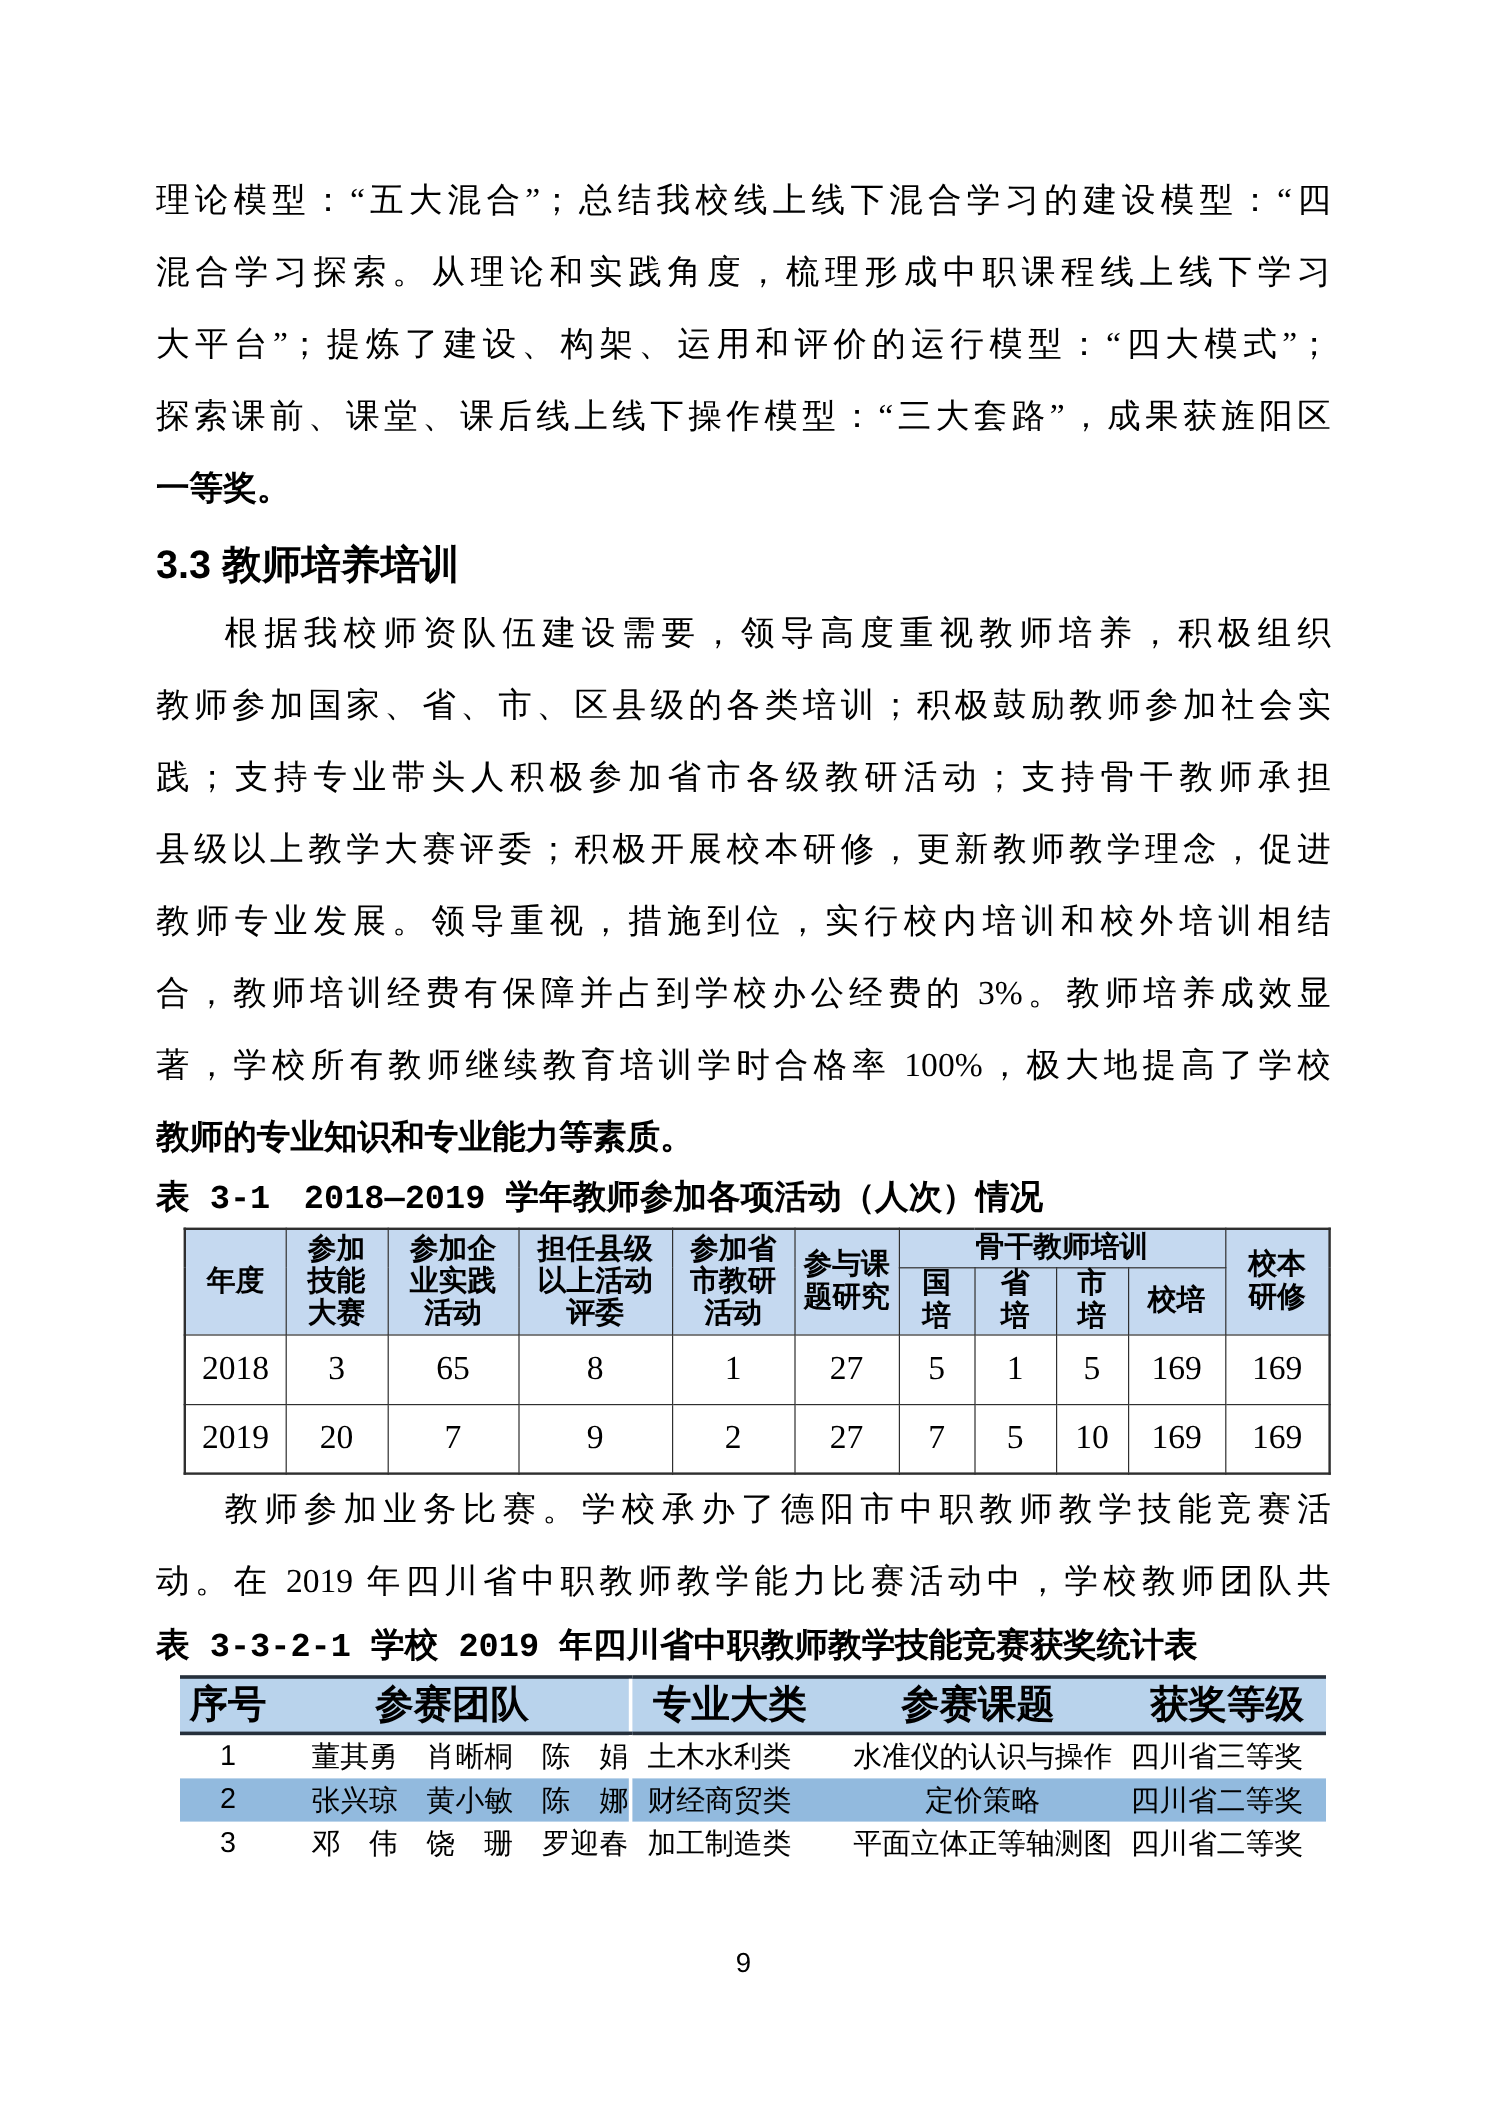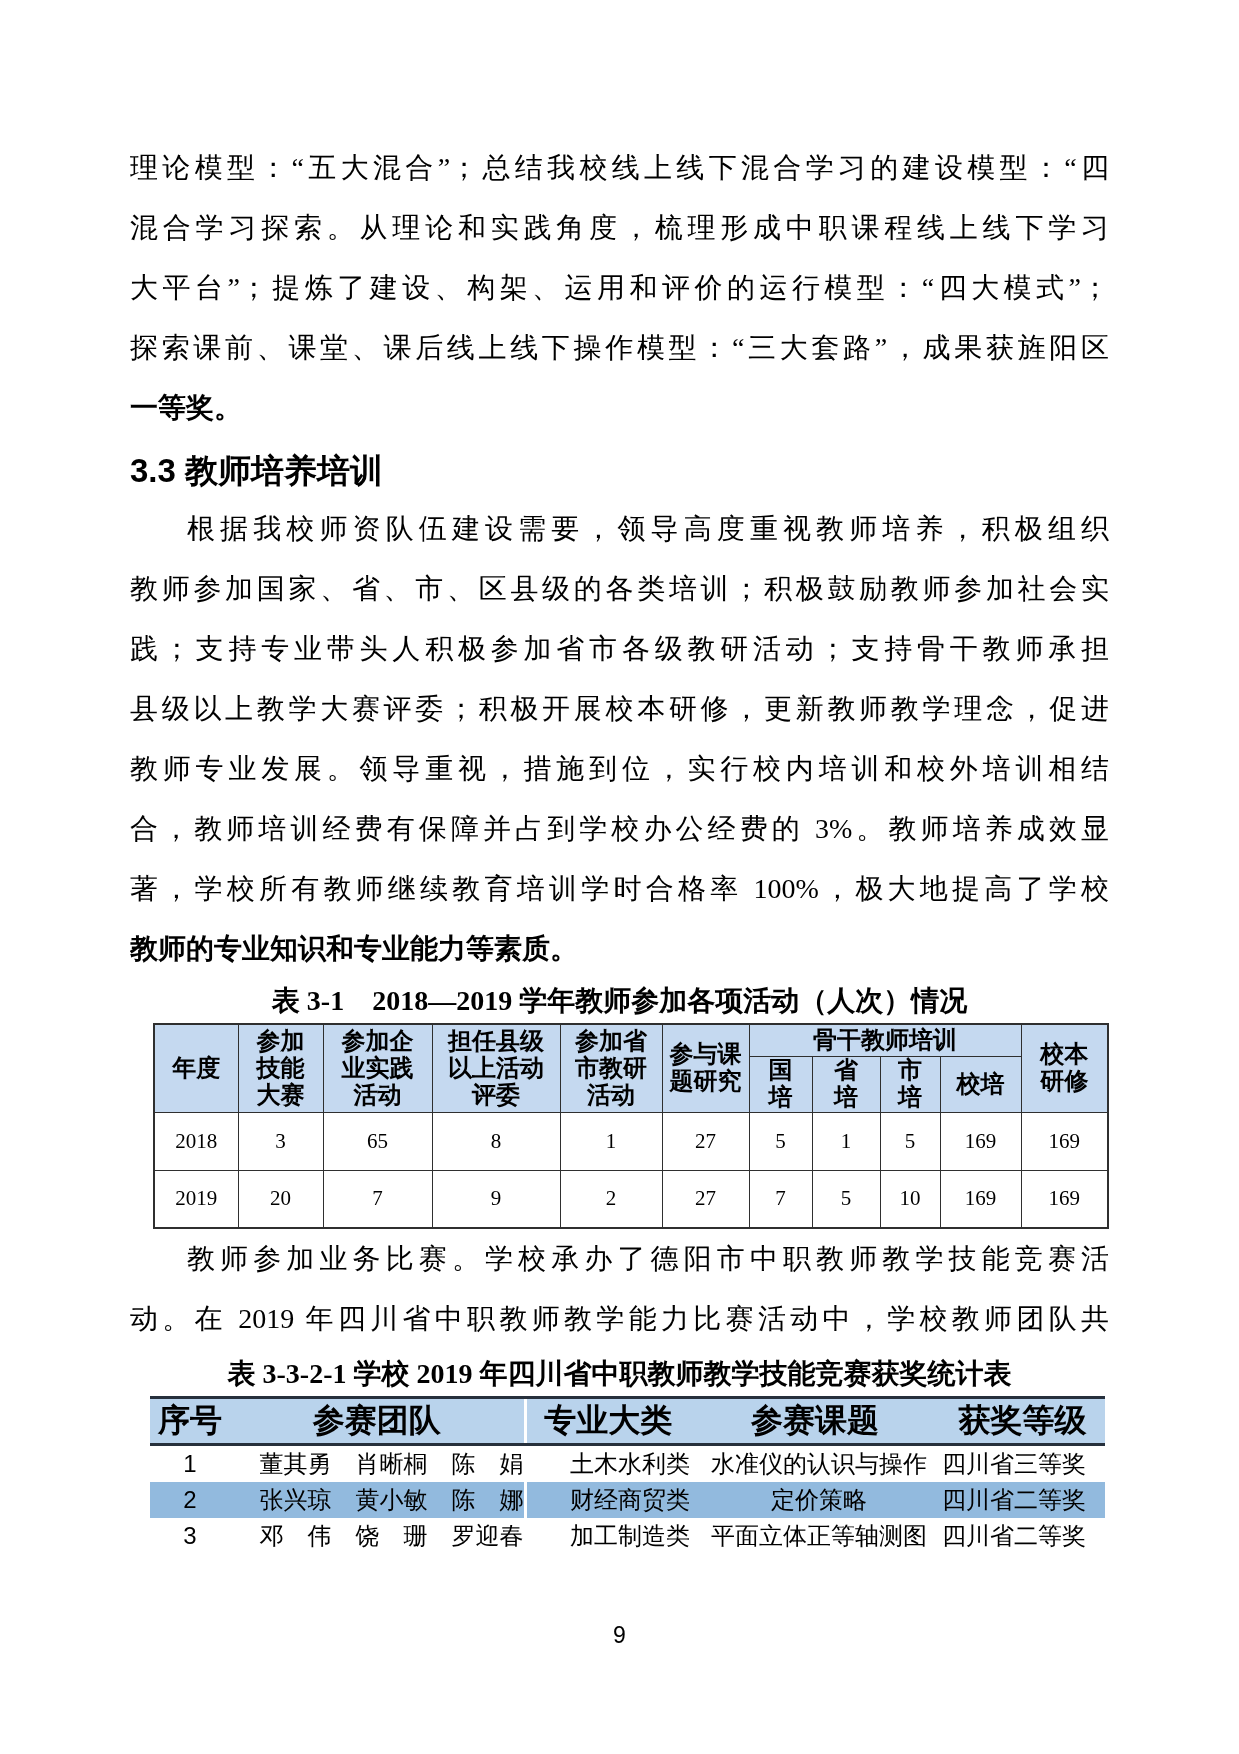--- a/index.html
+++ b/index.html
@@ -19,62 +19,62 @@
   .para .line.lastline{text-align-last:left;font-weight:bold;}
   .para .line.indent{text-indent:57px;}
 
   .section-heading{
     font-family:"Liberation Sans","DejaVu Sans",sans-serif;
     font-weight:bold;font-size:33px;line-height:48px;height:48px;
     margin:9px 0 4px 0;
   }
 
   .table-title{
-    font-family:Liberation Serif, serif;
+    font-family:Liberation Mono, monospace;
     font-weight:bold;font-size:28px;line-height:44px;height:44px;
-    text-align:center;margin:0;
+    text-align:left;margin:0;
   }
   .table-title.t2{margin-top:3px;}
 
   
   table{border-spacing:0;}
   .t1{
     border-collapse:collapse;table-layout:fixed;
     width:954px;margin-left:23px;
   }
   .t1 th,.t1 td{border:1.5px solid #2f2f2f;padding:0;vertical-align:middle;text-align:center;}
   .t1{border:2px solid #2f2f2f;}
   .t1 th{
     background:#c5d9f0;font-weight:bold;font-size:24px;line-height:27px;
     white-space:pre-line;
   }
   .t1 tr.hrow1{height:32px;}
   .t1 tr.hrow2{height:56px;}
   .t1 tr.drow{height:58px;}
-  .t1 td{font-size:21px;}
+  .t1 td{font-size:28px;}
 
   
   .t2tbl{
     border-collapse:collapse;table-layout:fixed;
     width:955px;margin-left:20px;
     font-size:24px;
   }
   .t2tbl th{
     background:#b9d3ec;
     font-family:"Liberation Sans","DejaVu Sans",sans-serif;
     font-weight:bold;font-size:32px;text-align:center;padding:0;
     border-top:3px solid #26303c;border-bottom:3px solid #26303c;
     height:34px;vertical-align:middle;
   }
   .t2tbl td{padding:0;height:36px;vertical-align:middle;white-space:nowrap;overflow:hidden;}
   .t2tbl tr.highlight td{background:#92bade;}
   .t2tbl th.sep,.t2tbl td.sep{border-left:3px solid #ffffff;}
   .t2tbl .c-no{text-align:center;font-family:"Liberation Sans","DejaVu Sans",sans-serif;}
   .t2tbl .c-team{text-align:right;padding-left:8px;}
-  .t2tbl .c-cat{text-align:right;padding-left:13px;}
+  .t2tbl .c-cat{text-align:left;padding-left:13px;}
   .t2tbl .c-topic{text-align:center;padding-left:8px;}
   .t2tbl .c-award{text-align:left;padding-left:2px;}
 
   .page-number{
     position:absolute;left:0;right:0;top:1622px;text-align:center;
     font-family:"Liberation Sans","DejaVu Sans",sans-serif;font-size:23px;
   }
 </style>
 </head>
 <body>

